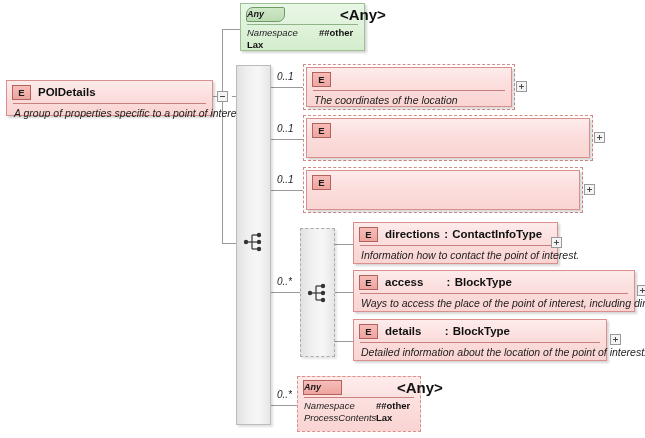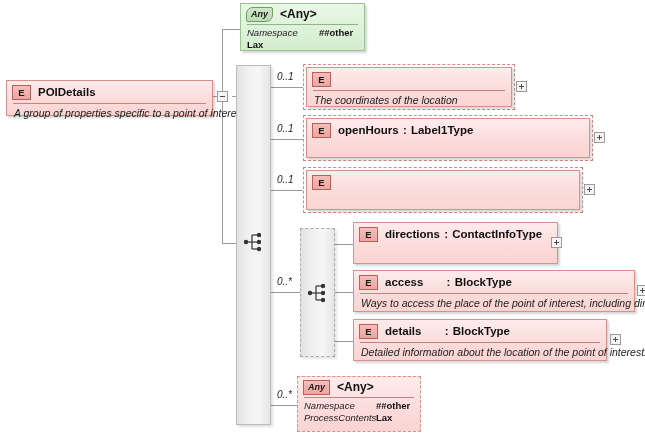--- a/index.html
+++ b/index.html
@@ -82,50 +82,51 @@
     background: linear-gradient(to bottom, #e9f7e6 0%, #dff2da 50%, #d4edcd 100%);
     border: 1px solid #9cc294;
     box-shadow: 2px 2px 2px rgba(0,0,0,0.16);
   }
   .anynode.pink {
     background: linear-gradient(to bottom, #fdeceb 0%, #fbdedd 50%, #f9d4d2 100%);
     border: 1px dashed #d9908d;
     box-shadow: none;
   }
   .anybadge {
-    width: 27px;
+    width: 39px;
     height: 15px;
     box-sizing: border-box;
     background: linear-gradient(to bottom, #cfe8c8, #bcdcb3);
     border: 1px solid #6f9a66;
     border-radius: 7px 2px 7px 2px;
     color: #1a1a1a;
     font-size: 9px;
     font-weight: bold;
     font-style: italic;
     line-height: 13px;
-    text-align: center;
+    text-align: left;
     margin-right: 7px;
     flex: none;
   }
   .anybadge.pinkb {
     background: linear-gradient(to bottom, #f6bdb9, #eda5a0);
     border: 1px solid #b5615d;
     border-radius: 0;
   }
   .anynode .titlebar {
     height: 20px;
     display: flex;
     align-items: center;
     padding-left: 5px;
   }
   .anynode .anylabel {
-    font-size: 12px;
+    font-size: 15px;
     font-weight: bold;
     color: #101010;
+    margin-left: 48px;
   }
   .anytable {
     border-top: 1px solid #8fb487;
     margin: 0 6px;
     padding-top: 2px;
     font-size: 9.5px;
     line-height: 11.5px;
   }
   .anynode.pink .anytable { border-top: 1px solid #c97f7c; }
   .anyrow { display: flex; }
@@ -272,25 +273,20 @@
     </div>
     <div class="annot">The coordinates of the location</div>
   </div>
   <div class="toggle plus" style="left:516px; top:81px;"></div>
 
   <div class="card" style="left:277px; top:123px;">0..1</div>
   <div class="optwrap" style="left:303px; top:115px; width:290px; height:46px;"></div>
   <div class="node" style="left:306px; top:118px; width:284px; height:40px;">
     <div class="titlebar">
       <span class="ebadge">E</span>
-      <span class="nodelabel">
-        <span>openHours</span>
-        <span class="sep">:</span>
-        <span>Label1Type</span>
-      </span>
     </div>
   </div>
   <div class="toggle plus" style="left:594px; top:132px;"></div>
 
   <div class="card" style="left:277px; top:174px;">0..1</div>
   <div class="optwrap" style="left:303px; top:167px; width:280px; height:46px;"></div>
   <div class="node" style="left:306px; top:170px; width:274px; height:40px;">
     <div class="titlebar">
       <span class="ebadge">E</span>
     </div>
@@ -314,20 +310,21 @@
 
   <div class="node" style="left:353px; top:222px; width:205px; height:42px;">
     <div class="titlebar">
       <span class="ebadge">E</span>
       <span class="nodelabel">
         <span>directions</span>
         <span class="sep">:</span>
         <span>ContactInfoType</span>
       </span>
     </div>
+    <div class="annot">Information how to contact the point of interest.</div>
   </div>
   <div class="toggle plus" style="left:551px; top:237px;"></div>
 
   <div class="node" style="left:353px; top:270px; width:282px; height:42px;">
     <div class="titlebar">
       <span class="ebadge">E</span>
       <span class="nodelabel">
         <span>access</span>
         <span class="sep" style="padding-left:20px">:</span>
         <span>BlockType</span>

